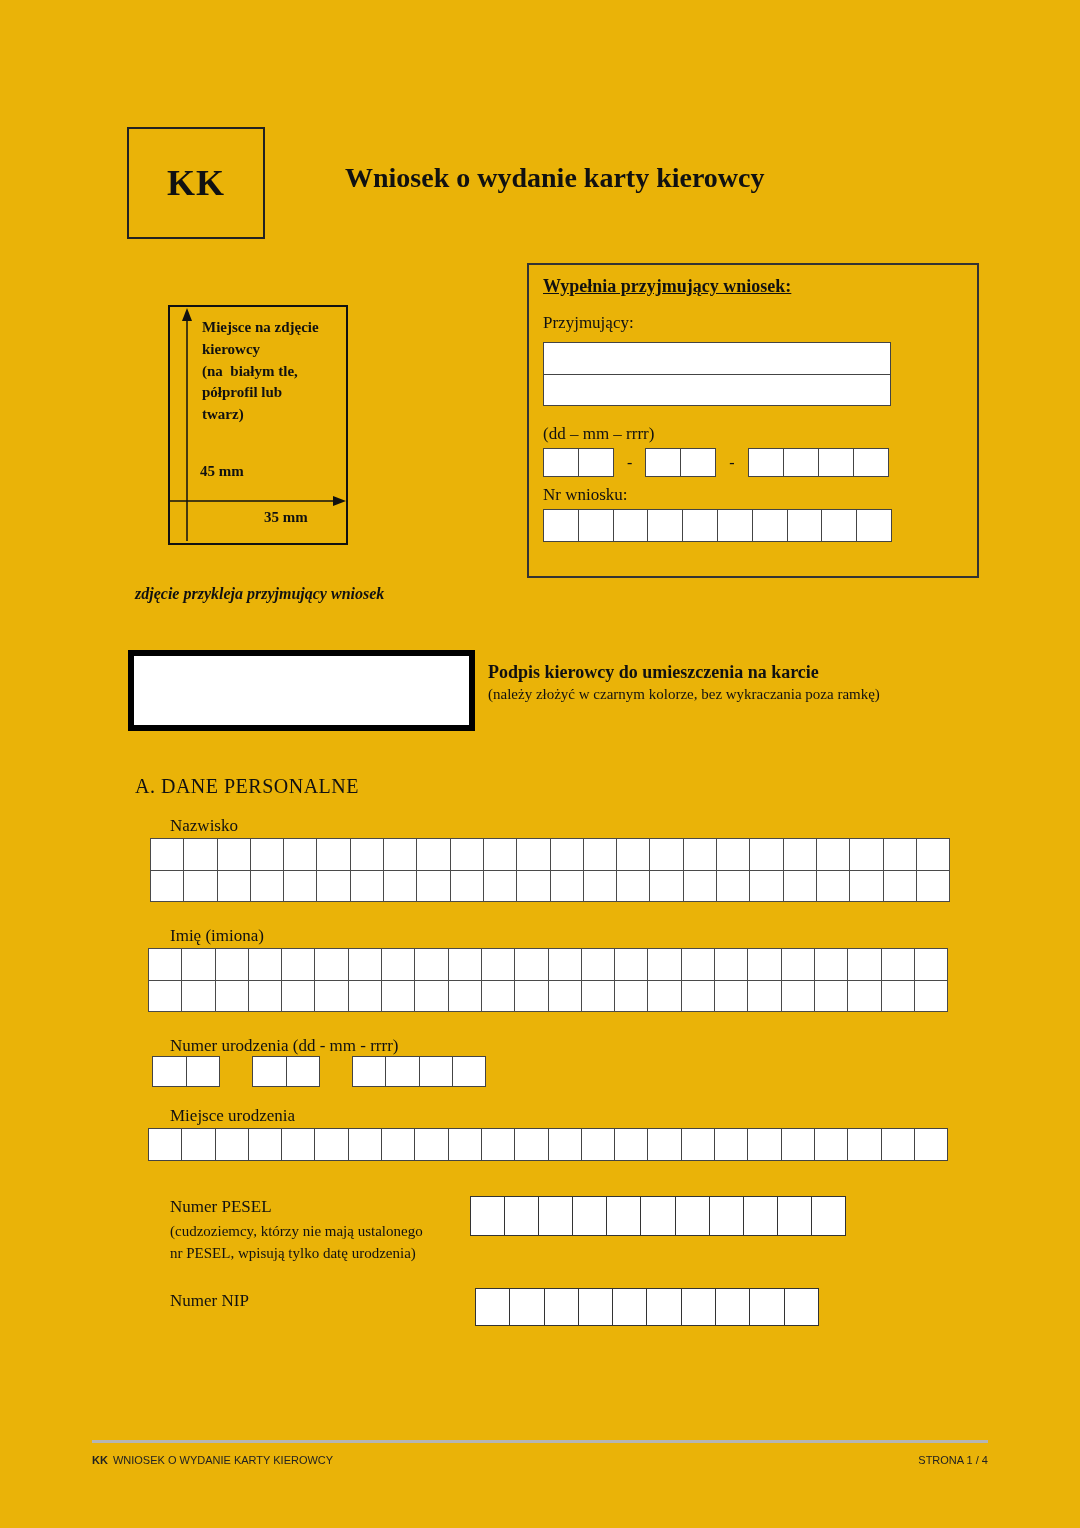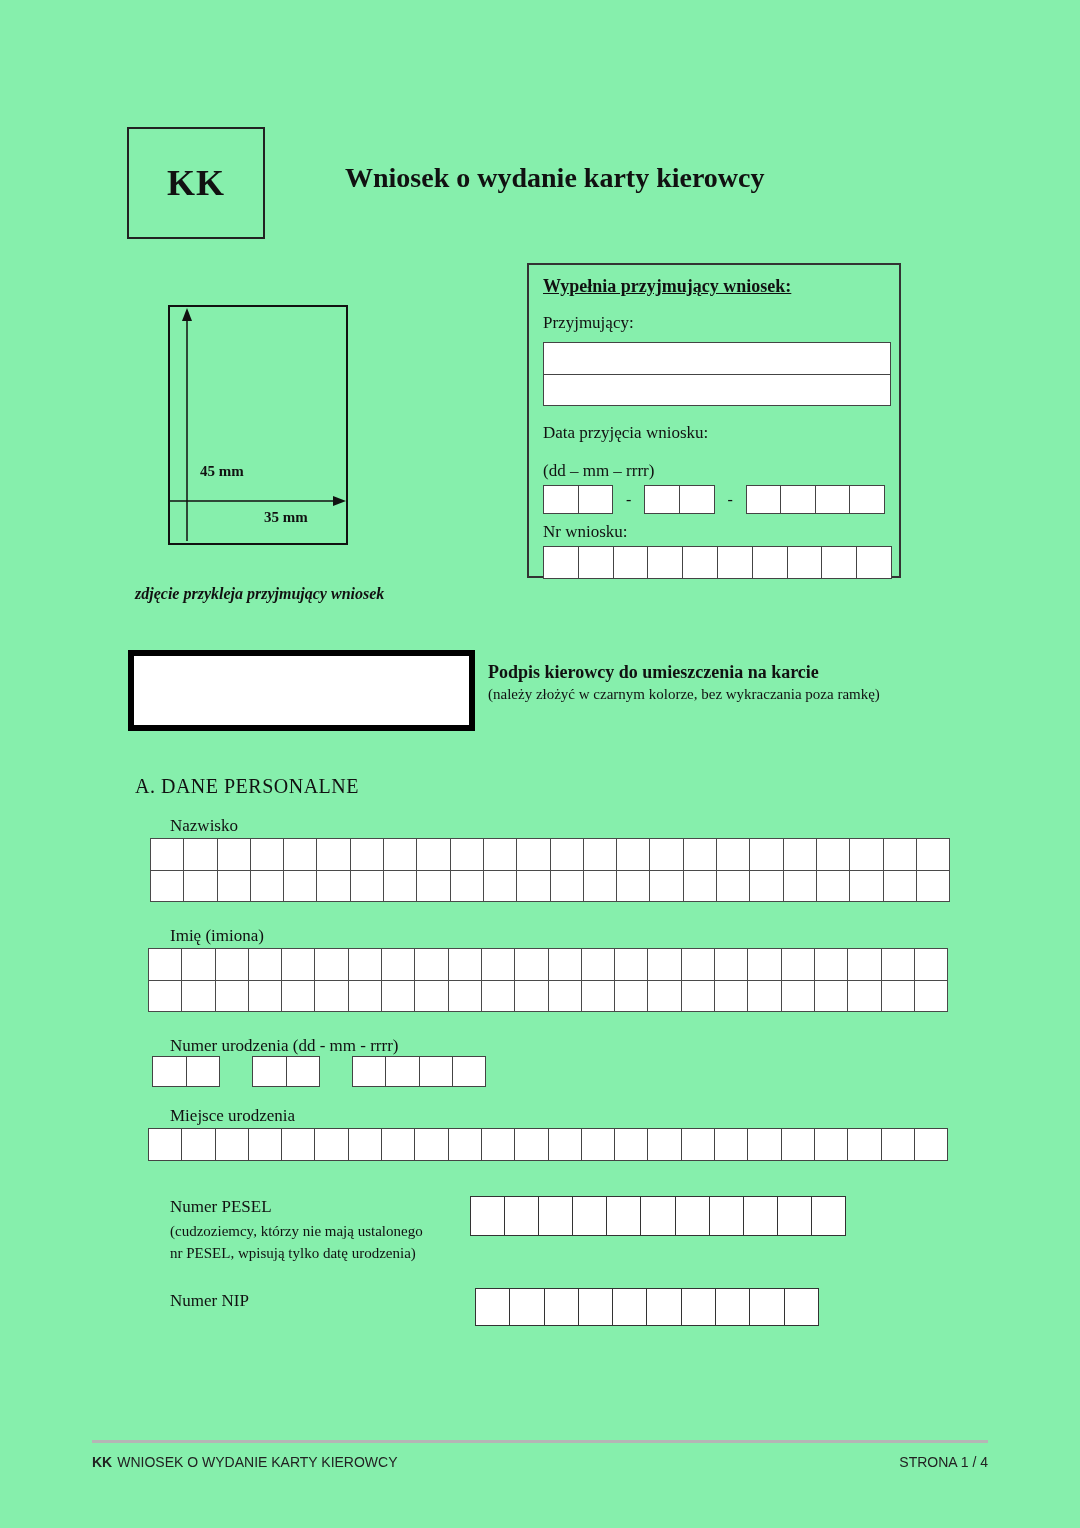--- a/index.html
+++ b/index.html
@@ -1,20 +1,20 @@
 <!DOCTYPE html>
 <html lang="pl"><head>
 <meta charset="utf-8">
 <style>
   * { margin:0; padding:0; box-sizing:border-box; }
   html,body { background:#fff; }
   .page {
     position:relative;
     width:1080px; height:1528px;
-    background:#86efac;
+    background:#eab308;
     font-family:"Liberation Serif", serif;
     color:#111;
     overflow:hidden;
   }
   
   .kk-box {
     position:absolute; left:127px; top:127px; width:138px; height:112px;
     border:2px solid #222;
     display:flex; align-items:center; justify-content:center;
     font-size:36px; font-weight:bold; letter-spacing:1px;
@@ -35,21 +35,21 @@
   }
   .dim-45 { position:absolute; left:30px; top:156px; font-size:15px; font-weight:bold;text-align:right; }
   .dim-35 { position:absolute; left:94px; top:202px; font-size:15px; font-weight:bold; }
   .photo-arrows { position:absolute; left:0; top:0; }
   .photo-caption {
     position:absolute; left:135px; top:585px;
     font-size:16px; font-weight:bold; font-style:italic;text-align:right;
   }
   
   .office-box {
-    position:absolute; left:527px; top:263px; width:374px; height:315px;
+    position:absolute; left:527px; top:263px; width:452px; height:315px;
     border:2px solid #333;
     padding:11px 14px;
   }
   .office-heading { font-size:18px; font-weight:bold; text-decoration:underline; }
   .office-sub { font-size:17px; margin-top:16px; }
   .receiver-rows { margin-top:9px; width:348px; border:1px solid #444; }
   .receiver-row { height:31px; background:#fff; }
   .receiver-row + .receiver-row { border-top:1px solid #444; }
   .office-date-label { font-size:17px; margin-top:17px; }
   .office-date-format { font-size:17px; margin-top:18px; }
@@ -96,54 +96,58 @@
   .c-nip { position:absolute; left:475px; top:1288px; width:344px; height:38px; border-color:#333; }
   .c-nip .gcell { border-color:#333; }
   
   .footer-rule {
     position:absolute; left:92px; top:1440px; width:896px; height:3px;
     background:#b5b5b5;
   }
   .footer-row {
     position:absolute; left:92px; top:1454px; width:896px;
     display:flex; justify-content:space-between;
-    font-family:"Liberation Sans", sans-serif; font-size:14px; color:#222;
+    font-family:"Liberation Sans", sans-serif; font-size:11px; color:#222;
   }
   .footer-code { font-weight:bold; margin-right:5px; }
 </style>
 </head>
 <body>
 
 <div class="page">
 
   <div class="kk-box">
     <span>KK</span>
   </div>
   <div class="doc-title">Wniosek o wydanie karty kierowcy</div>
 
   <div class="photo-box">
     <svg class="photo-arrows" width="176" height="236" viewBox="0 0 176 236">
       <line x1="17" y1="234" x2="17" y2="10" stroke="#111" stroke-width="1.5"></line>
       <polygon points="17,1 12,14 22,14" fill="#111"></polygon>
       <line x1="0" y1="194" x2="168" y2="194" stroke="#111" stroke-width="1.5"></line>
       <polygon points="176,194 163,189 163,199" fill="#111"></polygon>
     </svg>
+    <div class="photo-label">Miejsce na zdjęcie
+kierowcy
+(na  białym tle,
+półprofil lub
+twarz)</div>
     <div class="dim-45">45 mm</div>
     <div class="dim-35">35 mm</div>
   </div>
   <div class="photo-caption">zdjęcie przykleja przyjmujący wniosek</div>
 
   <div class="office-box">
     <div class="office-heading">Wypełnia przyjmujący wniosek:</div>
     <div class="office-sub">Przyjmujący:</div>
     <div class="receiver-rows">
       <div class="receiver-row"></div>
       <div class="receiver-row"></div>
     </div>
-    <div class="office-date-label">Data przyjęcia wniosku:</div>
     <div class="office-date-format">(dd – mm – rrrr)</div>
     <div class="office-date-row">
       <div class="cells c-day">
           <div class="gcell"></div>
           <div class="gcell"></div>
         </div>
       <span class="dash-sep">-</span>
       <div class="cells c-month">
           <div class="gcell"></div>
           <div class="gcell"></div>

